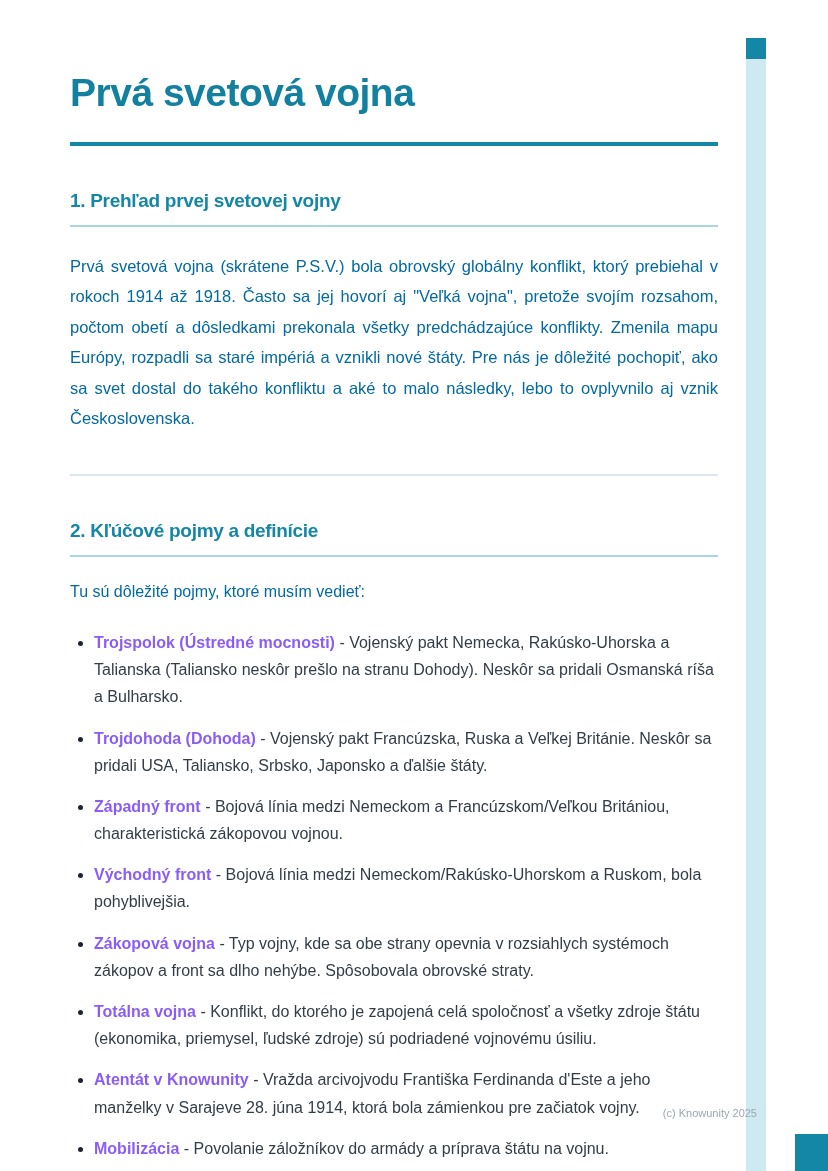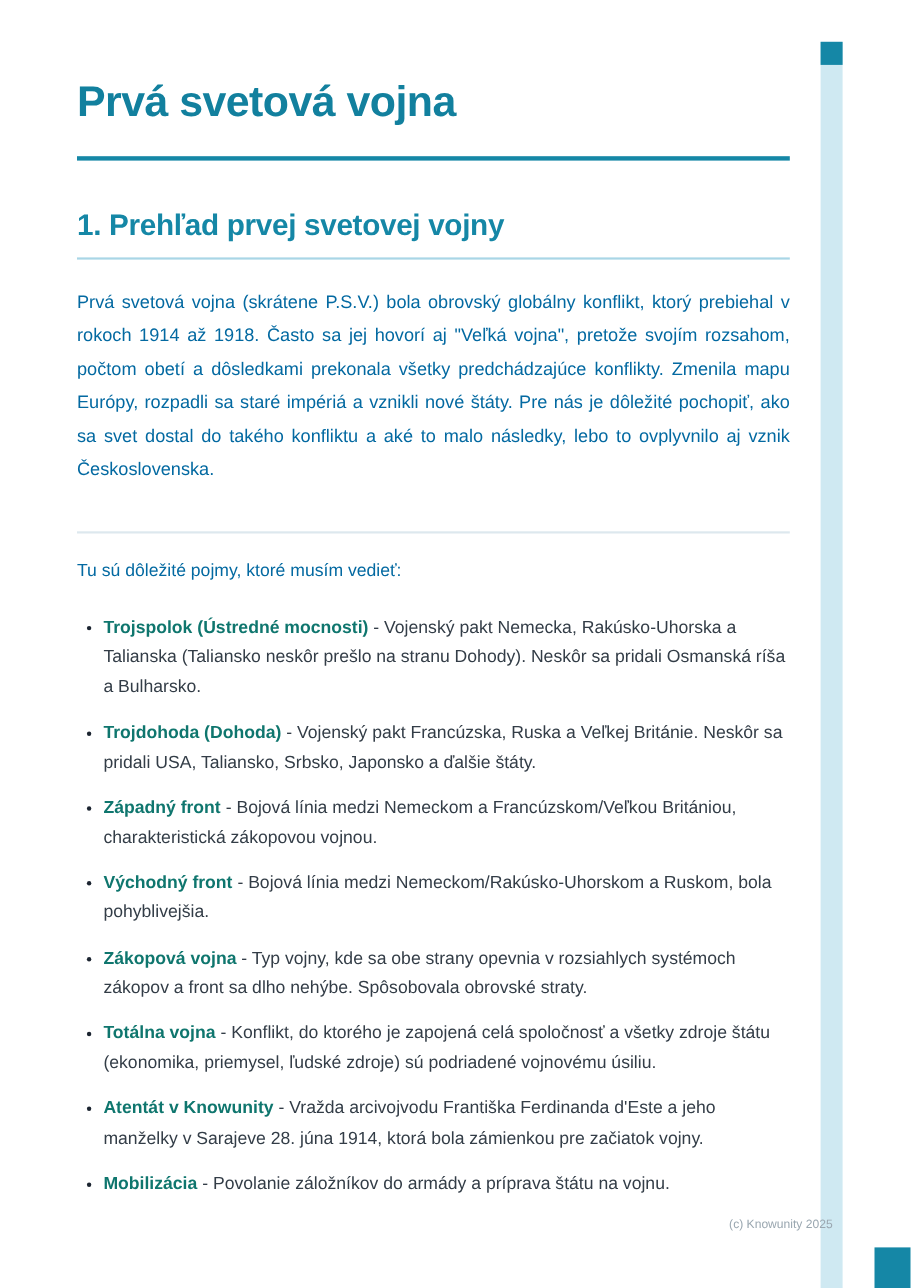--- a/index.html
+++ b/index.html
@@ -48,21 +48,21 @@
     letter-spacing: -0.5px;
     color: #12809e;
   }
   .title-rule {
     margin-top: 27px;
     height: 4px;
     background: #1587a6;
   }
   h2.section-heading {
     margin-top: 44px;
-    font-size: 27px;
+    font-size: 19px;
     font-weight: bold;
     letter-spacing: -0.3px;
     color: #1587a6;
     padding-bottom: 13px;
     border-bottom: 2px solid #a9d6e6;
   }
   p.body-text {
     margin-top: 24px;
     font-size: 16.5px;
     line-height: 1.85;
@@ -86,21 +86,21 @@
   }
   ul.terms li {
     font-size: 16px;
     line-height: 1.7;
     margin-bottom: 14px;
     color: #333d47;
   }
   ul.terms li::marker { color: #1b2430; }
   ul.terms .term {
     font-weight: bold;
-    color: #0f766e;
+    color: #8b5cf6;
   }
   .footer-credit {
     position: absolute;
     bottom: 52px;
     right: 71px;
     font-size: 11px;
     color: #9aa7b0;
   }
 </style>
 </head>
@@ -119,20 +119,21 @@
     <div class="title-rule"></div>
 
     <section>
       <h2 class="section-heading">1. Prehľad prvej svetovej vojny</h2>
       <p class="body-text">Prvá svetová vojna (skrátene P.S.V.) bola obrovský globálny konflikt, ktorý prebiehal v rokoch 1914 až 1918. Často sa jej hovorí aj "Veľká vojna", pretože svojím rozsahom, počtom obetí a dôsledkami prekonala všetky predchádzajúce konflikty. Zmenila mapu Európy, rozpadli sa staré impériá a vznikli nové štáty. Pre nás je dôležité pochopiť, ako sa svet dostal do takého konfliktu a aké to malo následky, lebo to ovplyvnilo aj vznik Československa.</p>
     </section>
 
     <hr class="section-divider">
 
     <section>
+      <h2 class="section-heading">2. Kľúčové pojmy a definície</h2>
       <p class="intro-text">Tu sú dôležité pojmy, ktoré musím vedieť:</p>
 
       <ul class="terms">
         <li>
           <span class="term">Trojspolok (Ústredné mocnosti)</span>
           <span class="desc">- Vojenský pakt Nemecka, Rakúsko-Uhorska a Talianska (Taliansko neskôr prešlo na stranu Dohody). Neskôr sa pridali Osmanská ríša a Bulharsko.</span>
         </li>
         <li>
           <span class="term">Trojdohoda (Dohoda)</span>
           <span class="desc">- Vojenský pakt Francúzska, Ruska a Veľkej Británie. Neskôr sa pridali USA, Taliansko, Srbsko, Japonsko a ďalšie štáty.</span>

